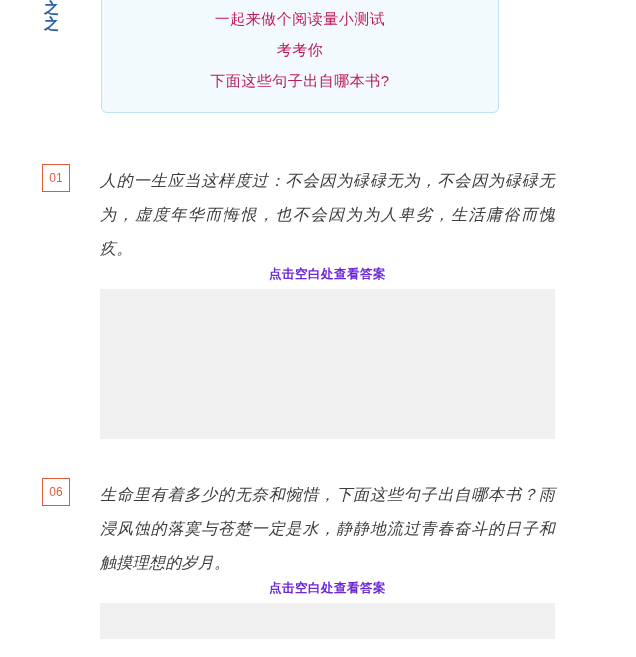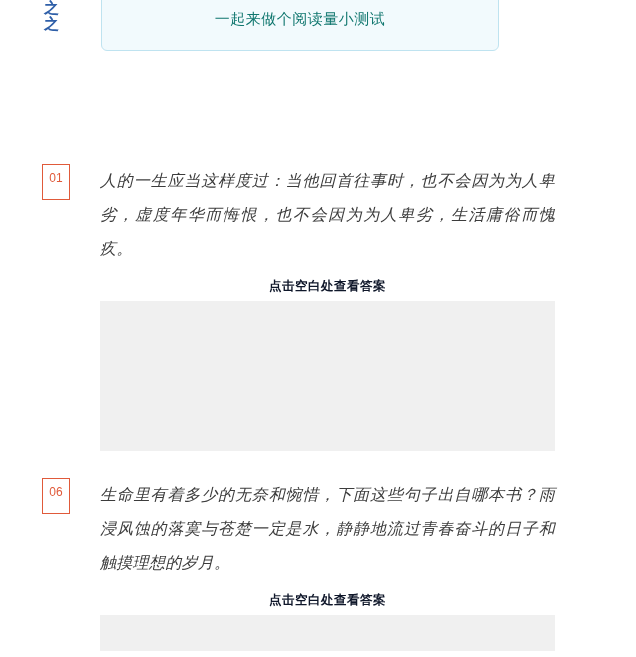--- a/index.html
+++ b/index.html
@@ -37,38 +37,38 @@
     top: -12px;
     width: 398px;
     box-sizing: border-box;
     background: #f2fafd;
     border: 1px solid #bfe3f0;
     border-radius: 6px;
     padding: 14px 10px 16px 10px;
     text-align: center;
   }
   .intro-line {
-    color: #0f766e;
+    color: #be185d;
     font-size: 15px;
     line-height: 31px;
     letter-spacing: 0.5px;
   }
 
   
   .q-block {
     position: absolute;
     left: 0;
     width: 636px;
   }
   .q-num {
     position: absolute;
     left: 42px;
     top: 0;
     width: 28px;
-    height: 36px;
+    height: 28px;
     border: 1px solid #e05a3a;
     box-sizing: border-box;
     color: #e05a3a;
     font-size: 12px;
     line-height: 26px;
     text-align: center;
     font-family: "Liberation Sans", sans-serif;
   }
   .q-body {
     position: absolute;
@@ -78,23 +78,22 @@
   .q-text {
     font-family: "Liberation Serif", serif;
     font-style: italic;
     font-size: 16px;
     line-height: 34px;
     color: #3c3c3c;
     letter-spacing: 0.3px;
     text-align: justify;
   }
   .answer-hint {
-    margin-top: 12px;
     text-align: center;
-    color: #0f172a;
+    color: #6d28d9;
     font-size: 12.5px;
     font-weight: bold;
     letter-spacing: 0.5px;
   }
   .answer-box {
     margin-top: 6px;
     background: #f0f0f0;
     width: 455px;
   }
   .answer-box.tall { height: 150px; }
@@ -105,26 +104,28 @@
 </head>
 <body>
 
 <div class="corner-logo">
   <div>之</div>
   <div>之</div>
 </div>
 
 <div class="intro-card">
   <div class="intro-line">一起来做个阅读量小测试</div>
+  <div class="intro-line">考考你</div>
+  <div class="intro-line">下面这些句子出自哪本书?</div>
 </div>
 
 <div class="q-block" style="top:164px;">
   <div class="q-num">01</div>
   <div class="q-body">
-    <div class="q-text">人的一生应当这样度过：当他回首往事时，也不会因为为人卑劣，虚度年华而悔恨，也不会因为为人卑劣，生活庸俗而愧疚。</div>
+    <div class="q-text">人的一生应当这样度过：不会因为碌碌无为，不会因为碌碌无为，虚度年华而悔恨，也不会因为为人卑劣，生活庸俗而愧疚。</div>
     <div class="answer-hint clickable">点击空白处查看答案</div>
     <div class="answer-box tall clickable"></div>
   </div>
 </div>
 
 <div class="q-block" style="top:478px;">
   <div class="q-num">06</div>
   <div class="q-body">
     <div class="q-text">生命里有着多少的无奈和惋惜，下面这些句子出自哪本书？雨浸风蚀的落寞与苍楚一定是水，静静地流过青春奋斗的日子和触摸理想的岁月。</div>
     <div class="answer-hint clickable">点击空白处查看答案</div>

